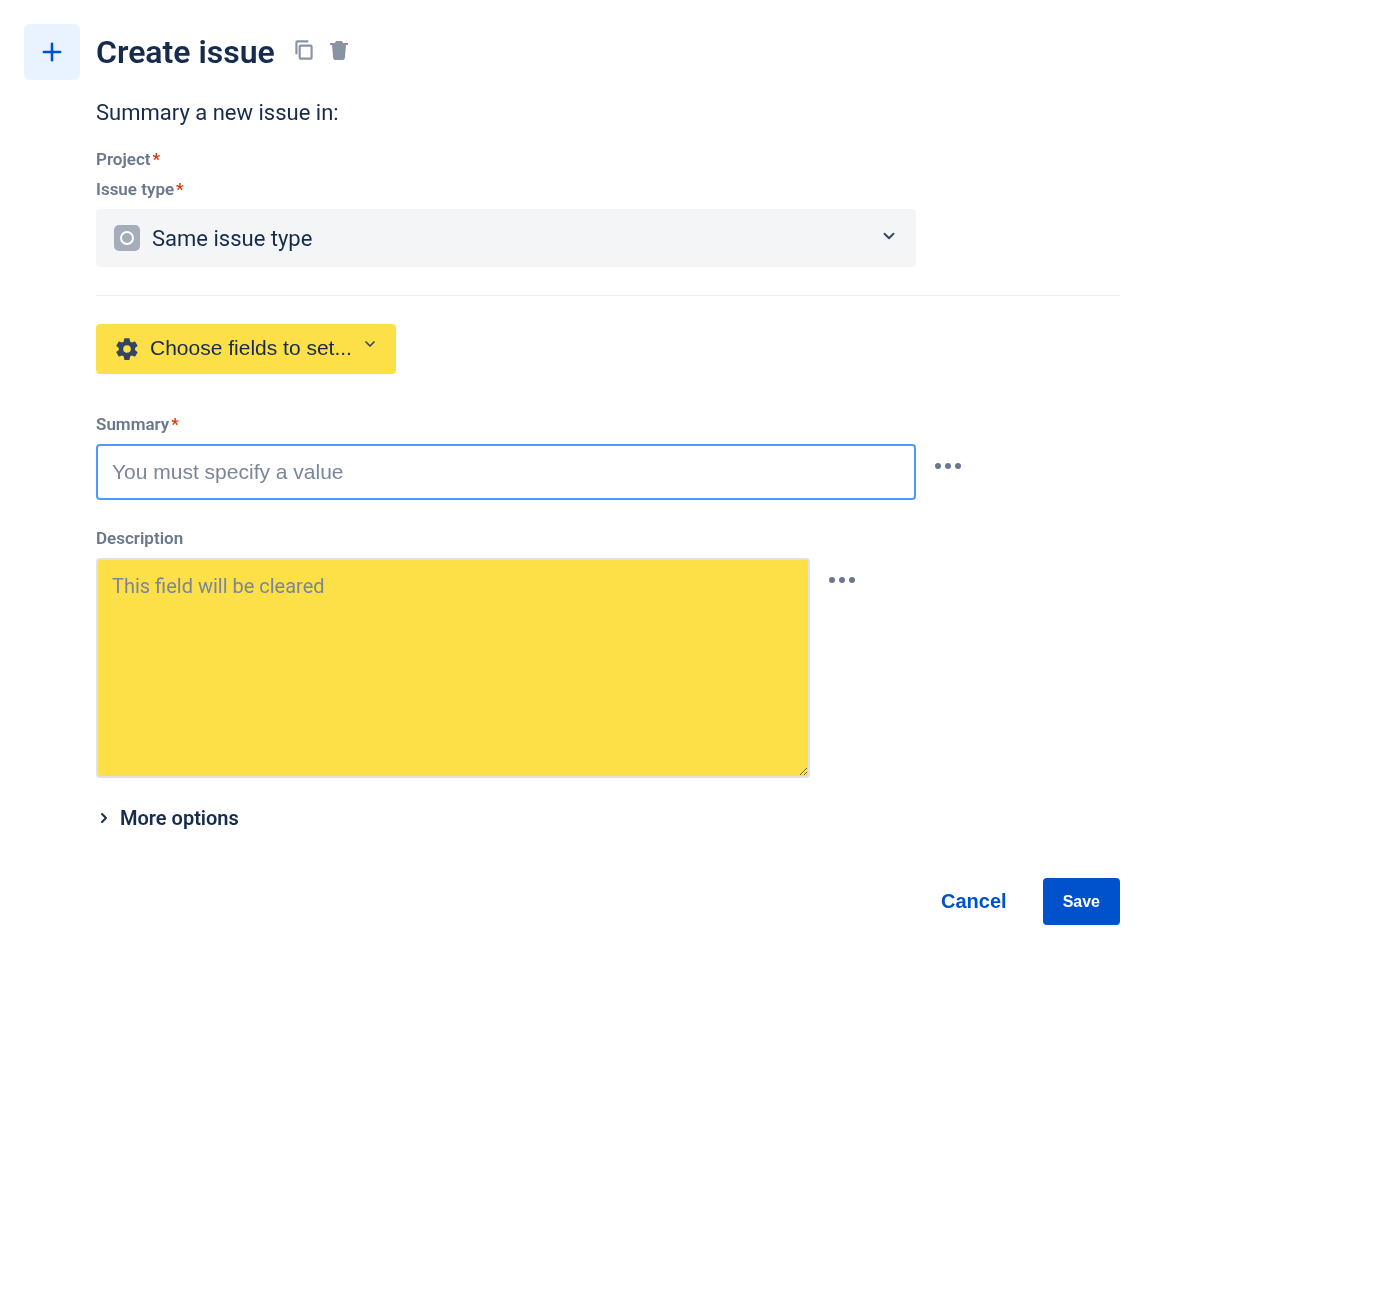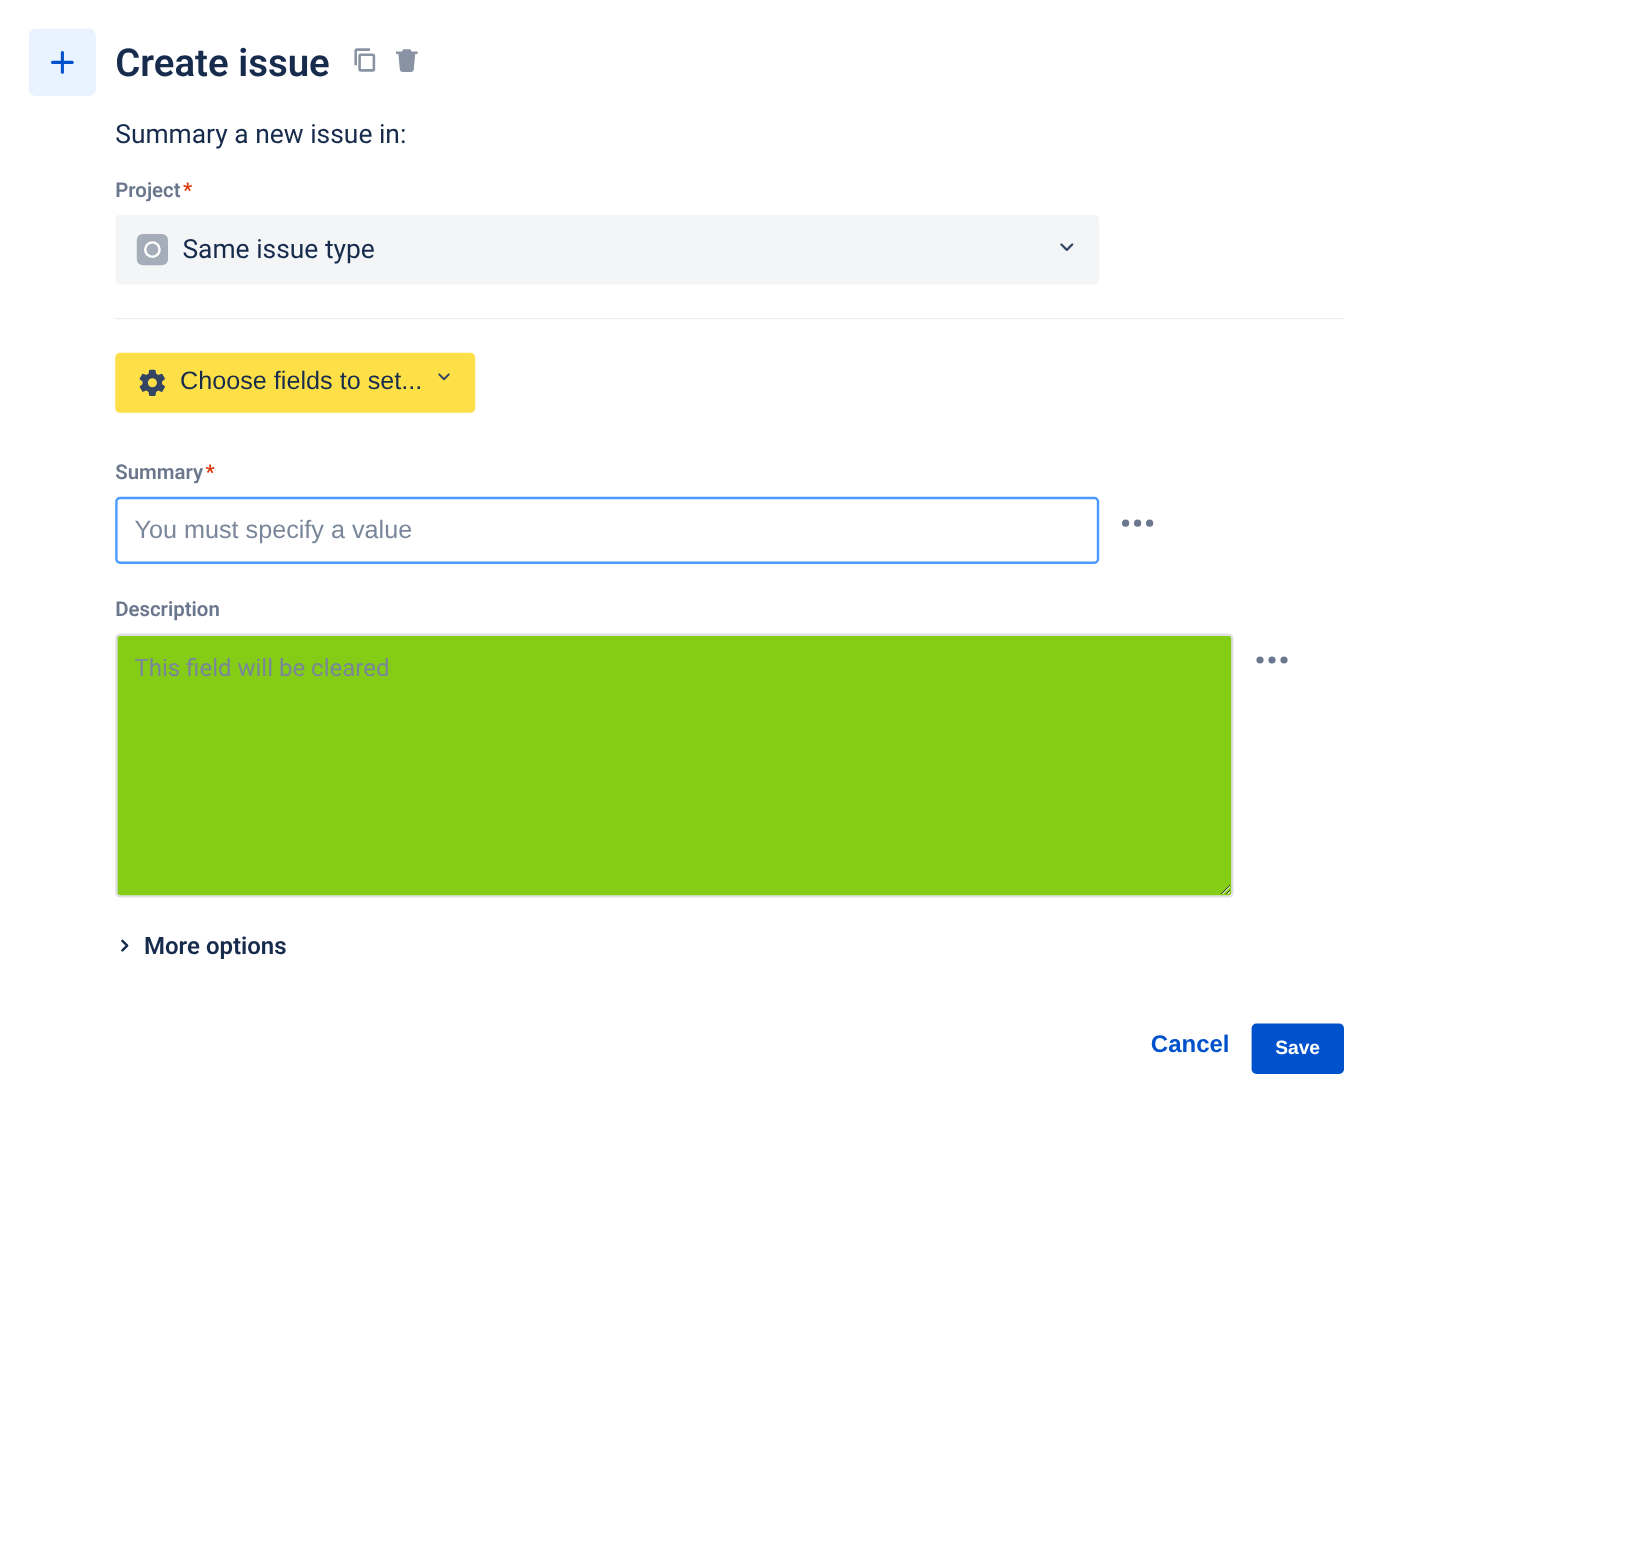--- a/index.html
+++ b/index.html
@@ -132,28 +132,28 @@
       font-size: 21px;
       padding: 14px 14px;
       border: 2px solid #4C9AFF;
       border-radius: 4px;
       outline: none;
       background: #fff;
       color: #a21caf;
     }
     .text-input::placeholder { color: #7A869A; }
     .textarea {
-      width: 932px;
+      width: 714px;
       min-height: 220px;
       font-size: 20px;
       padding: 14px 14px;
       border: 2px solid #DFE1E6;
       border-radius: 4px;
       outline: none;
-      background: #84cc16;
+      background: #fde047;
       color: #172B4D;
       resize: vertical;
       font-family: inherit;
     }
     .textarea::placeholder { color: #7A869A; }
     .more-icon {
       display: flex;
       align-items: center;
       justify-content: center;
       padding-top: 18px;
@@ -167,23 +167,22 @@
       font-size: 20px;
       font-weight: 600;
       color: #172B4D;
       cursor: pointer;
       margin-top: 12px;
       margin-bottom: 48px;
     }
     .footer {
       display: flex;
       justify-content: flex-end;
-      gap: 4px;
+      gap: 22px;
       margin-right: 0;
-      align-items: flex-end;
     }
     .btn-link {
       background: transparent;
       border: none;
       font-size: 20px;
       font-weight: 600;
       color: #0052CC;
       cursor: pointer;
       padding: 12px 14px;
     }
@@ -225,20 +224,23 @@
   </div>
 </div>
 
 <div class="content-col">
   <div class="subtitle">Summary a new issue in:</div>
 
   <div class="field-label">
     <span>Project</span><span class="req">*</span>
   </div>
 
+  <div class="field-label">
+    <span>Issue type</span><span class="req">*</span>
+  </div>
   <div class="select-box">
     <span class="issuetype-icon"></span>
     <span class="value">Same issue type</span>
     <span class="chevron">
       <svg width="18" height="18" viewBox="0 0 24 24" fill="none" stroke="#344563" stroke-width="2.5" stroke-linecap="round" stroke-linejoin="round">
           <polyline points="6 9 12 15 18 9"></polyline>
         </svg>
     </span>
   </div>
 

